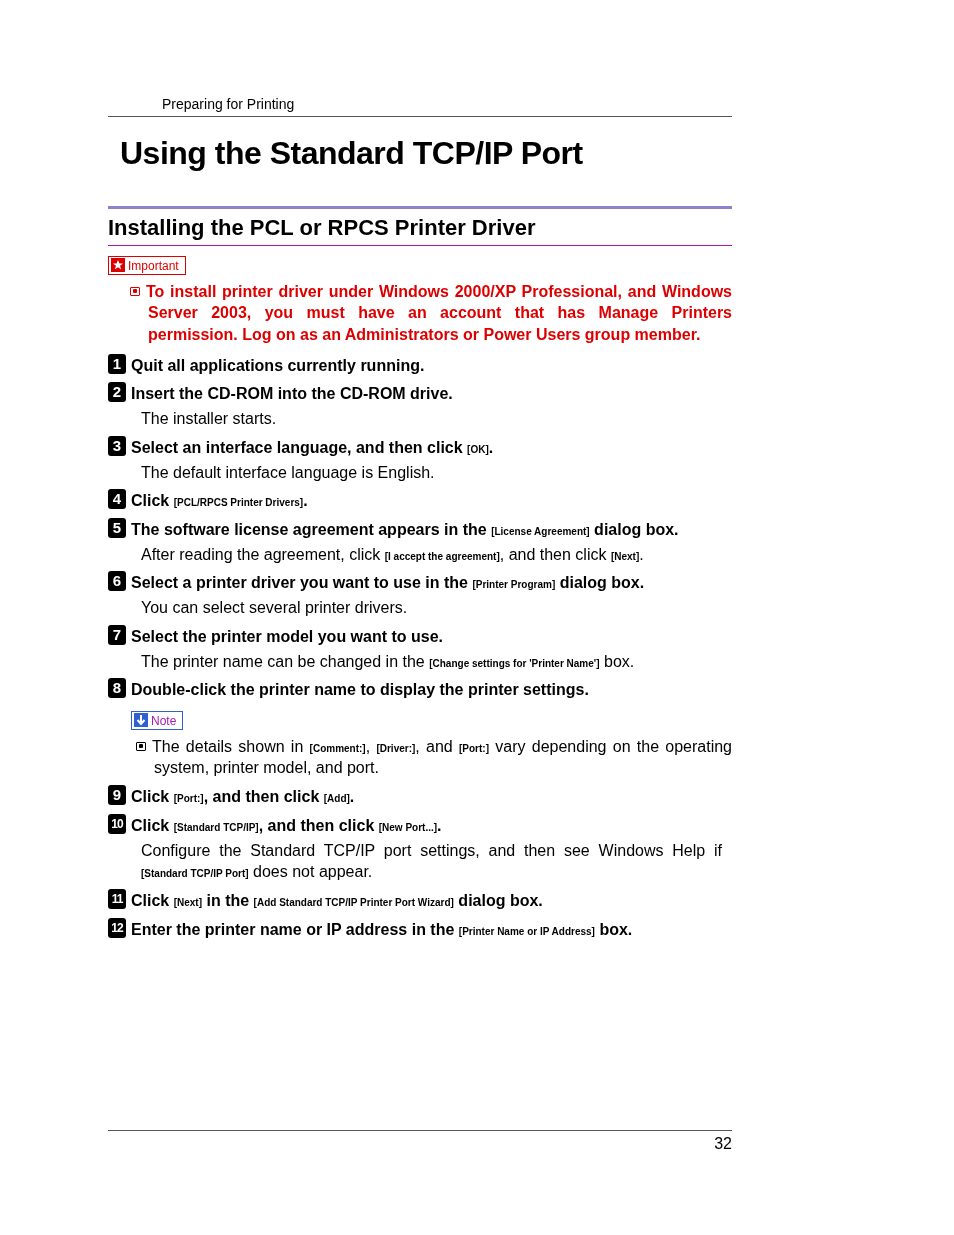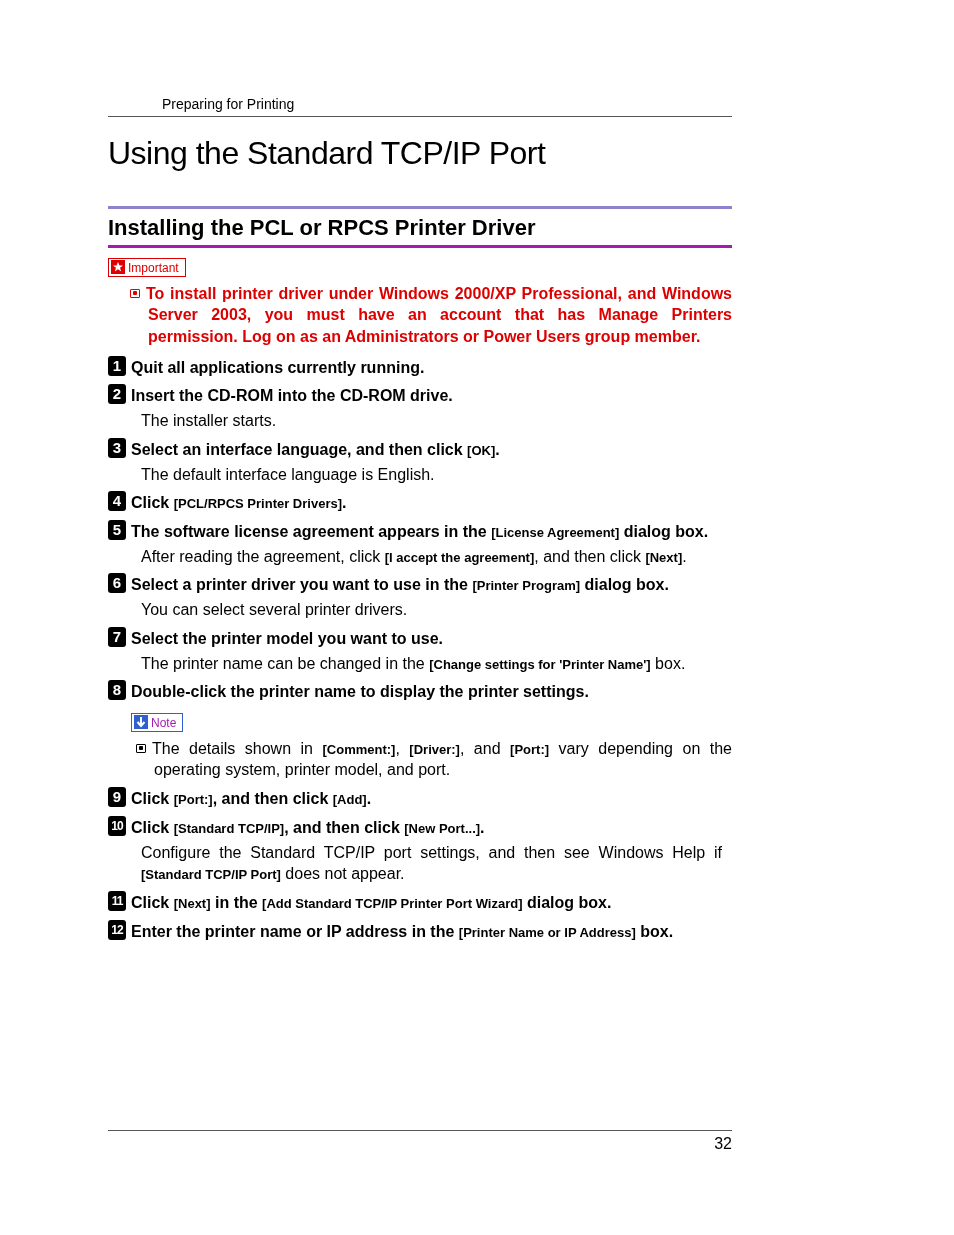--- a/index.html
+++ b/index.html
@@ -21,37 +21,37 @@
     padding-left: 54px;
     padding-bottom: 4px;
   }
   .hr-top {
     border: none;
     border-top: 1px solid #555;
     margin: 0 0 18px 0;
   }
   h1.title {
     font-family: "Arial Black", Arial, sans-serif;
-    font-weight: 400;
+    font-weight: 700;
     font-size: 32px;
-    margin: 10px 0 34px 0;
+    margin: 10px 0 34px 12px;
     letter-spacing: -0.5px;
   }
   .purple-rule {
     height: 3px;
     background: #8b84c8;
     margin-bottom: 6px;
   }
   h2.section {
     font-family: Arial, sans-serif;
     font-weight: bold;
     font-size: 22px;
     margin: 0 0 2px 0;
     padding-bottom: 4px;
-    border-bottom: 3px solid #a21caf;
+    border-bottom: 1px solid #a21caf;
   }
   .badge {
     display: inline-block;
     border: 1px solid;
     font-size: 12px;
     padding: 1px 6px 1px 2px;
     margin: 8px 0 4px 0;
     line-height: 14px;
   }
   .badge-important {
@@ -148,21 +148,21 @@
     font-size: 16px;
     line-height: 1.35;
     padding-left: 46px;
     text-indent: -18px;
     margin: 2px 0;
     text-align: justify;
   }
   .ui-term {
     font-family: Arial, sans-serif;
     font-weight: bold;
-    font-size: 13px;
+    font-size: 10px;
   }
   .footer {
     position: absolute;
     bottom: 82px;
     right: 108px;
     left: 108px;
     border-top: 1px solid #555;
     text-align: right;
     font-size: 16px;
     padding-top: 4px;

